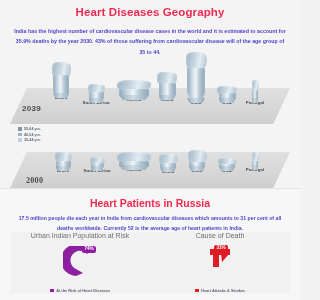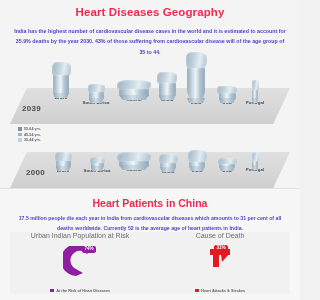--- a/index.html
+++ b/index.html
@@ -27,21 +27,21 @@
     clip-path:polygon(6% 0%, 100% 0%, 94% 100%, 0% 100%);
   }
   .plat.p2030{top:88px;}
   .plat.p2000{top:152px;}
 
   .yearlab{
     position:absolute;font-size:8px;font-weight:bold;color:#4a4a4a;
     letter-spacing:.3px;
   }
   .yearlab.y2030{left:22px;top:104px;}
-  .yearlab.y2000{left:26px;top:168px;}
+  .yearlab.y2000{left:26px;top:176px;font-family:Liberation Serif, serif;}
 
   
   .ctry{position:absolute;text-align:center;}
   .ctry .cname{
     font-size:4.4px;font-weight:bold;color:#3d4b57;white-space:nowrap;
     letter-spacing:.1px;
   }
   .shapewrap{position:relative;display:block;margin:0 auto;}
   .blob{
     position:relative;margin:0 auto;
@@ -233,21 +233,21 @@
         <div class="extr" style="width:6px;height:6px;margin-top:-2px;border-radius:0 0 24% 24%;"></div>
       </div>
       <div class="cname">Portugal</div>
     </div>
 
   </div>
 
   <div class="sec2">
     <div class="divider"></div>
 
-    <div class="title2">Heart Patients in China</div>
+    <div class="title2">Heart Patients in Russia</div>
     <div class="intro2">17.5 million people die each year  in India from cardiovascular  diseases which amounts to 31 per cent of all deaths worldwide. Currently 52 is the average age of heart patients in India.</div>
 
     <div class="panels">
 
       <div class="panel">
         <div class="ptitle">Urban Indian Population at Risk</div>
         <div class="figwrap">
           <svg class="arcfig" width="34" height="32" viewBox="0 0 34 32">
             <path d="M24 8 A9.5 9.5 0 1 0 13 23 L13 30 A16 16 0 1 1 27 5 Z" fill="#8e1fa0"></path>
             <path d="M13 23 L13 30 L20 27 Z" fill="#8e1fa0"></path>

